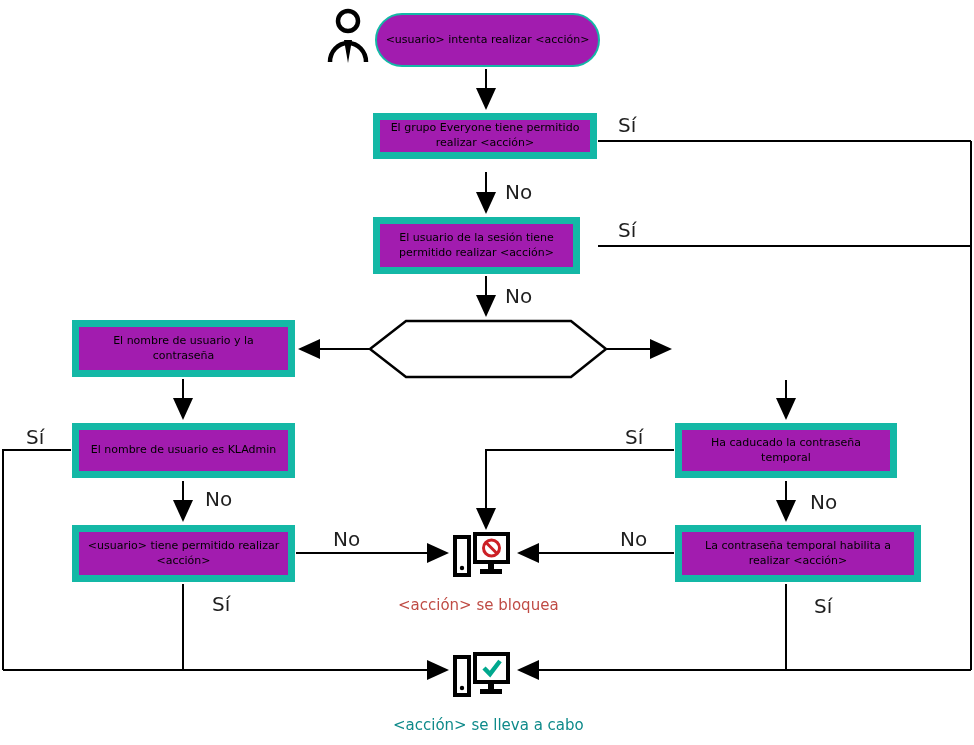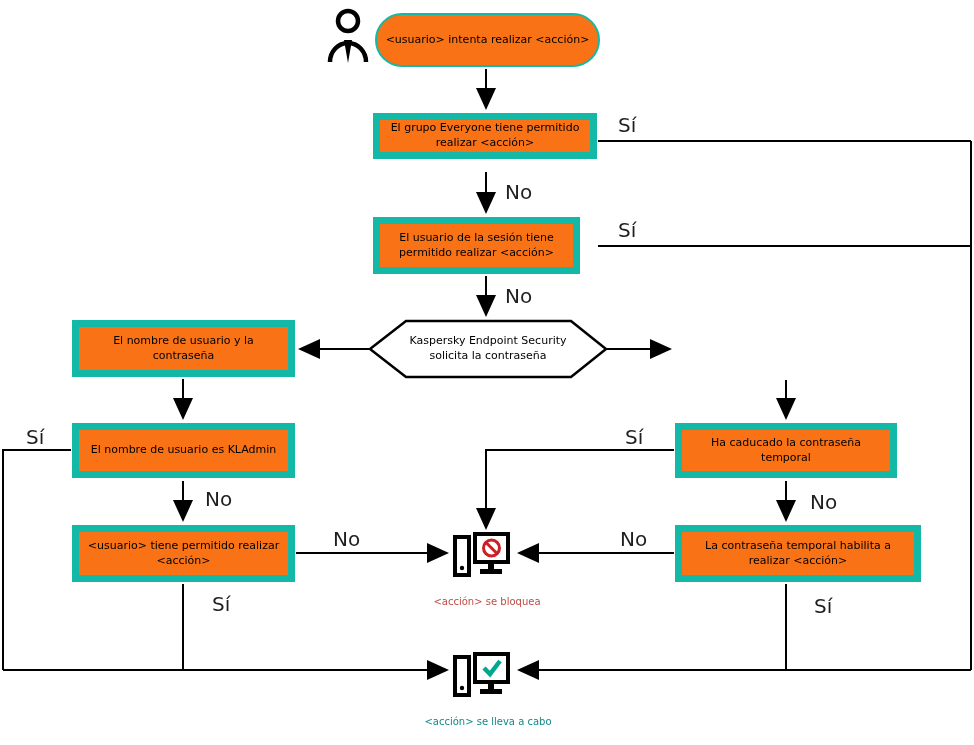--- a/index.html
+++ b/index.html
@@ -8,36 +8,36 @@
     width:974px;height:745px;
     background:#ffffff;
     font-family:"DejaVu Sans","Liberation Sans",sans-serif;
     overflow:hidden;
   }
   .connectors{position:absolute;left:0;top:0;z-index:1;}
   .node{
     position:absolute;z-index:2;
     display:flex;align-items:center;justify-content:center;
     text-align:center;
-    background:#f97316;
+    background:#a21caf;
     border:7px solid #14b8a6;
     font-size:11px;line-height:1.35;color:#000;
     box-sizing:border-box;
     padding:2px 8px;
   }
   .node.stadium{border-radius:28px;border-width:2px;}
   .node.noborder{border:none;background:transparent;}
   .edge-label{
     position:absolute;z-index:3;
     font-size:20px;color:#1f1f1f;
     white-space:nowrap;
   }
   .caption{
     position:absolute;z-index:3;
-    font-size:10px;text-align:center;white-space:nowrap;
+    font-size:15px;white-space:nowrap;
   }
   .caption.blocked{color:var(--blocked-color,#bf4b44);}
   .caption.allowed{color:var(--allowed-color,#0e8a8a);}
   .icon-abs{position:absolute;z-index:2;}
 </style>
 </head>
 <body>
 
 <div class="canvas">
 
@@ -83,23 +83,20 @@
   </div>
 
   <div class="node" style="left:373px;top:113px;width:224px;height:46px">
     <span>El grupo Everyone tiene permitido realizar &lt;acción&gt;</span>
   </div>
 
   <div class="node" style="left:373px;top:217px;width:207px;height:57px">
     <span>El usuario de la sesión tiene permitido realizar &lt;acción&gt;</span>
   </div>
 
-  <div class="node noborder" style="left:388px;top:330px;width:200px;height:38px">
-    <span>Kaspersky Endpoint Security solicita la contraseña</span>
-  </div>
 
   <div class="node" style="left:72px;top:320px;width:223px;height:57px">
     <span>El nombre de usuario y la contraseña</span>
   </div>
 
 
   <div class="node" style="left:72px;top:423px;width:223px;height:55px">
     <span>El nombre de usuario es KLAdmin</span>
   </div>
 

